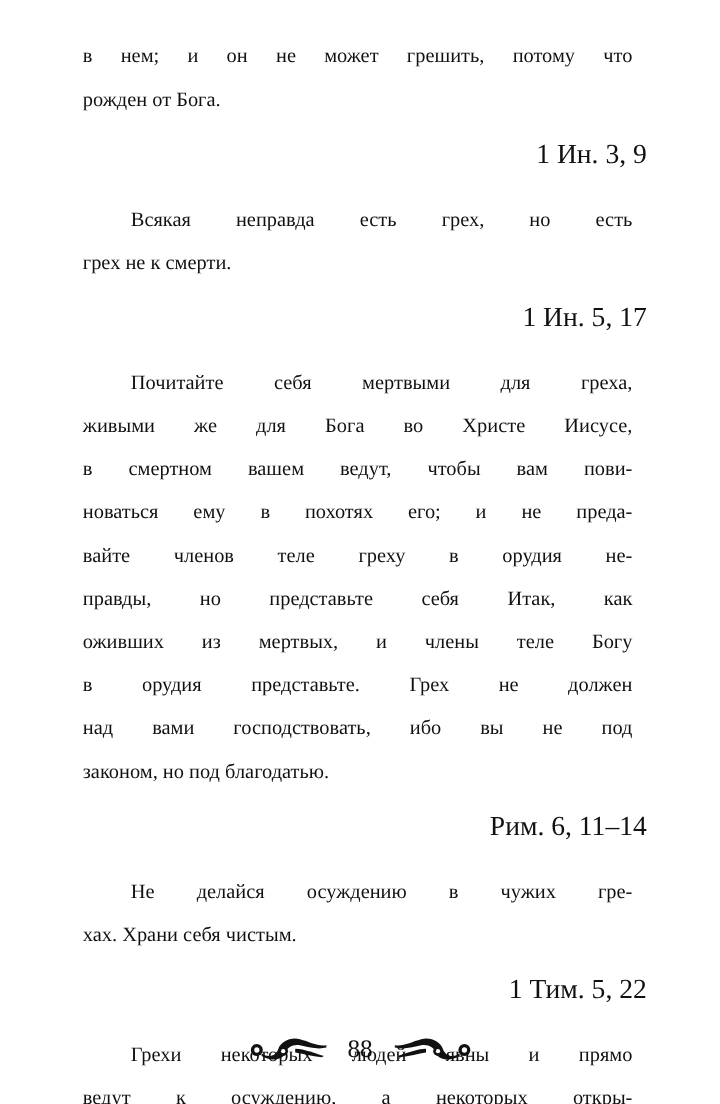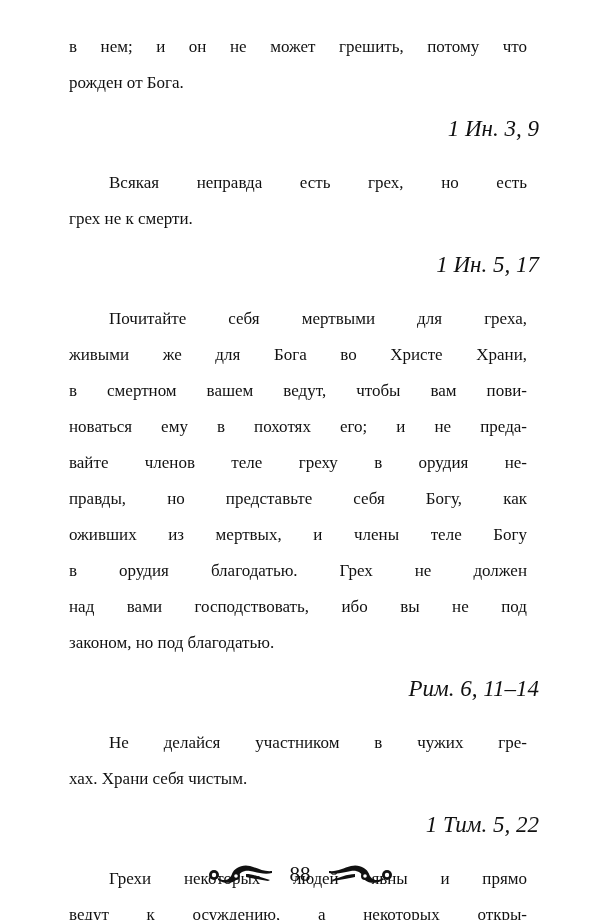--- a/index.html
+++ b/index.html
@@ -12,21 +12,21 @@
       position: absolute; left: 57px; top: 17px; width: 482px;
     }
     .para {
       font-size: 17px; line-height: 36px; margin: 12px;
       text-align: justify; text-align-last: left;
     }
     .para .line { display: block; text-align: justify; text-align-last: justify; white-space: nowrap; }
     .para .line.last { text-align-last: left; }
     .para .line.indent { padding-left: 40px; }
     .ref {
-      font-style: italic; font-size: 23px; line-height: 32px;
+      font-size: 23px; line-height: 32px;
       text-align: right; margin: 2px 0 0 0;
     }
     .block { margin-bottom: 20px; }
     .footer {
       position: absolute; left: 0; right: 0; top: 850px; height: 36px;
       display: flex; justify-content: center; align-items: flex-end; gap: 14px;
     }
     .pageno { font-size: 21px; line-height: 24px; }
     .orn { width: 70px; height: 26px; }
   </style>
@@ -46,36 +46,36 @@
     <p class="para">
       <span class="line indent">Всякая неправда есть грех, но есть</span>
       <span class="line last">грех не к смерти.</span>
     </p>
     <p class="ref">1 Ин. 5, 17</p>
   </div>
 
   <div class="block">
     <p class="para">
       <span class="line indent">Почитайте себя мертвыми для греха,</span>
-      <span class="line">живыми же для Бога во Христе Храни,</span>
+      <span class="line">живыми же для Бога во Христе Иисусе,</span>
       <span class="line">в смертном вашем ведут, чтобы вам пови-</span>
       <span class="line">новаться ему в похотях его; и не преда-</span>
       <span class="line">вайте членов теле греху в орудия не-</span>
-      <span class="line">правды, но представьте себя Богу, как</span>
+      <span class="line">правды, но представьте себя Итак, как</span>
       <span class="line">оживших из мертвых, и члены теле Богу</span>
-      <span class="line">в орудия благодатью. Грех не должен</span>
+      <span class="line">в орудия представьте. Грех не должен</span>
       <span class="line">над вами господствовать, ибо вы не под</span>
       <span class="line last">законом, но под благодатью.</span>
     </p>
     <p class="ref">Рим. 6, 11–14</p>
   </div>
 
   <div class="block">
     <p class="para">
-      <span class="line indent">Не делайся участником в чужих гре-</span>
+      <span class="line indent">Не делайся осуждению в чужих гре-</span>
       <span class="line last">хах. Храни себя чистым.</span>
     </p>
     <p class="ref">1 Тим. 5, 22</p>
   </div>
 
   <div class="block">
     <p class="para">
       <span class="line indent">Грехи некоторых людей явны и прямо</span>
       <span class="line">ведут к осуждению, а некоторых откры-</span>
       <span class="line last">ваются впоследствии.</span>

